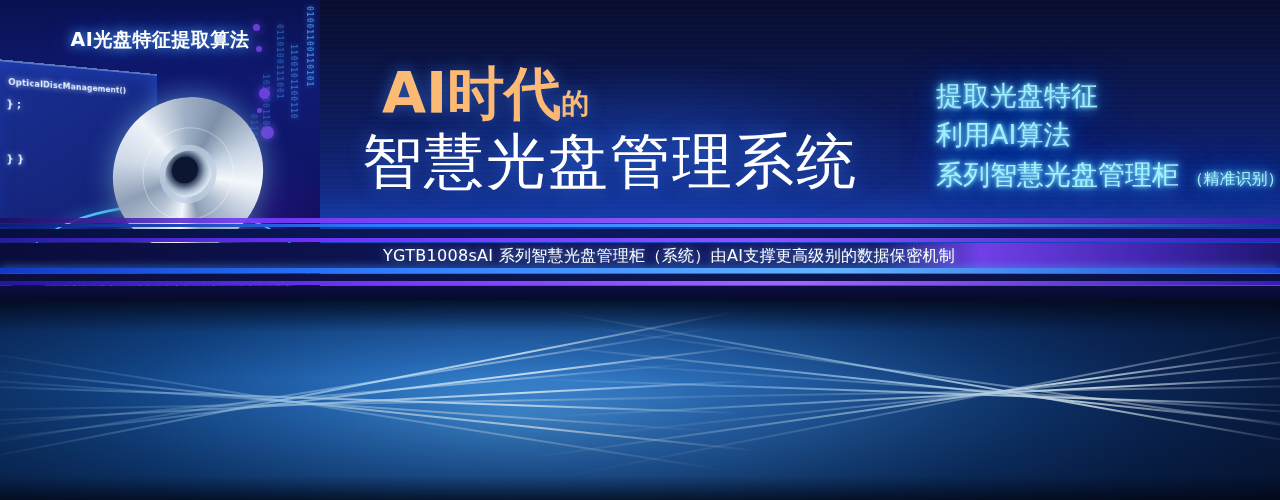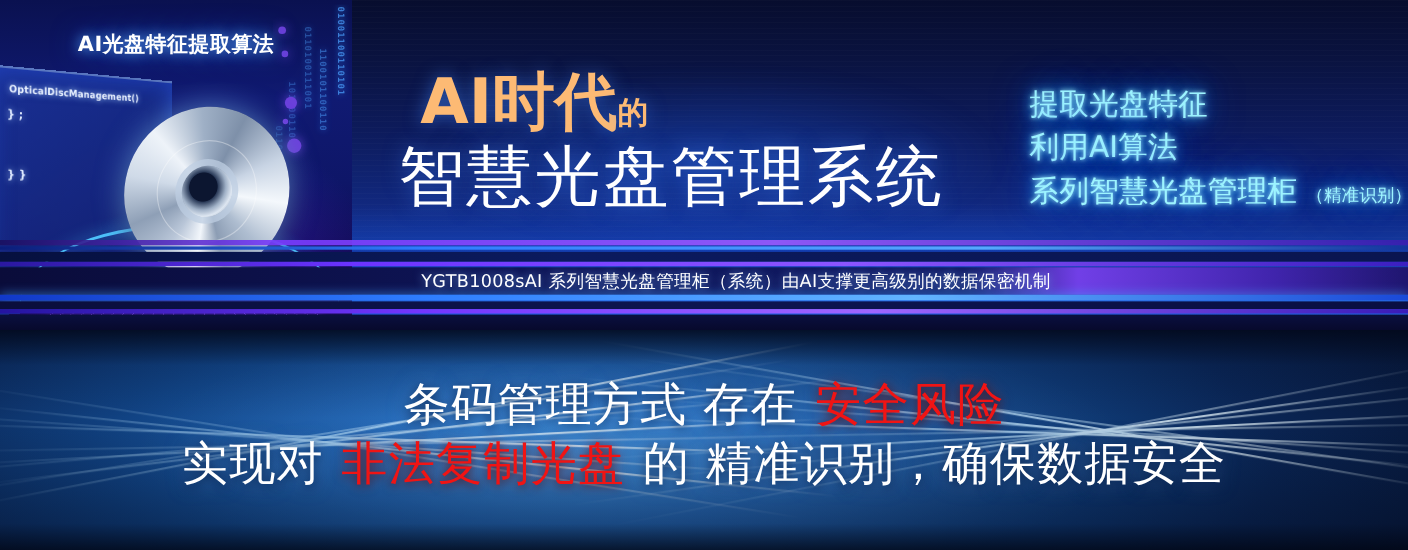--- a/index.html
+++ b/index.html
@@ -277,19 +277,15 @@
       <i class="r" style="top:78px;  transform:rotate(2deg);   right:-30px;"></i>
       <i class="r" style="top:98px;  transform:rotate(-1deg);  right:-60px; opacity:.5"></i>
       <i class="r" style="top:116px; transform:rotate(-3deg);  right:-40px;"></i>
       <i class="r" style="top:136px; transform:rotate(-6deg);  right:-70px; opacity:.6"></i>
       <i class="r" style="top:158px; transform:rotate(-8deg);  right:-20px;"></i>
       <i class="r" style="top:178px; transform:rotate(-11deg); right:-50px; opacity:.5"></i>
     </div>
     <div class="bot-vignette"></div>
     <div class="bot-dark"></div>
 
-    <div class="bot-text">
-      <div class="bl"><span>条码管理方式 存在</span><span class="gap"></span><span class="red">安全风险</span></div>
-      <div class="bl"><span>实现对</span><span class="gap"></span><span class="red">非法复制光盘</span><span class="gap"></span><span>的  精准识别，确保数据安全</span></div>
-    </div>
   </div>
 
 </div>
 
 </body></html>

